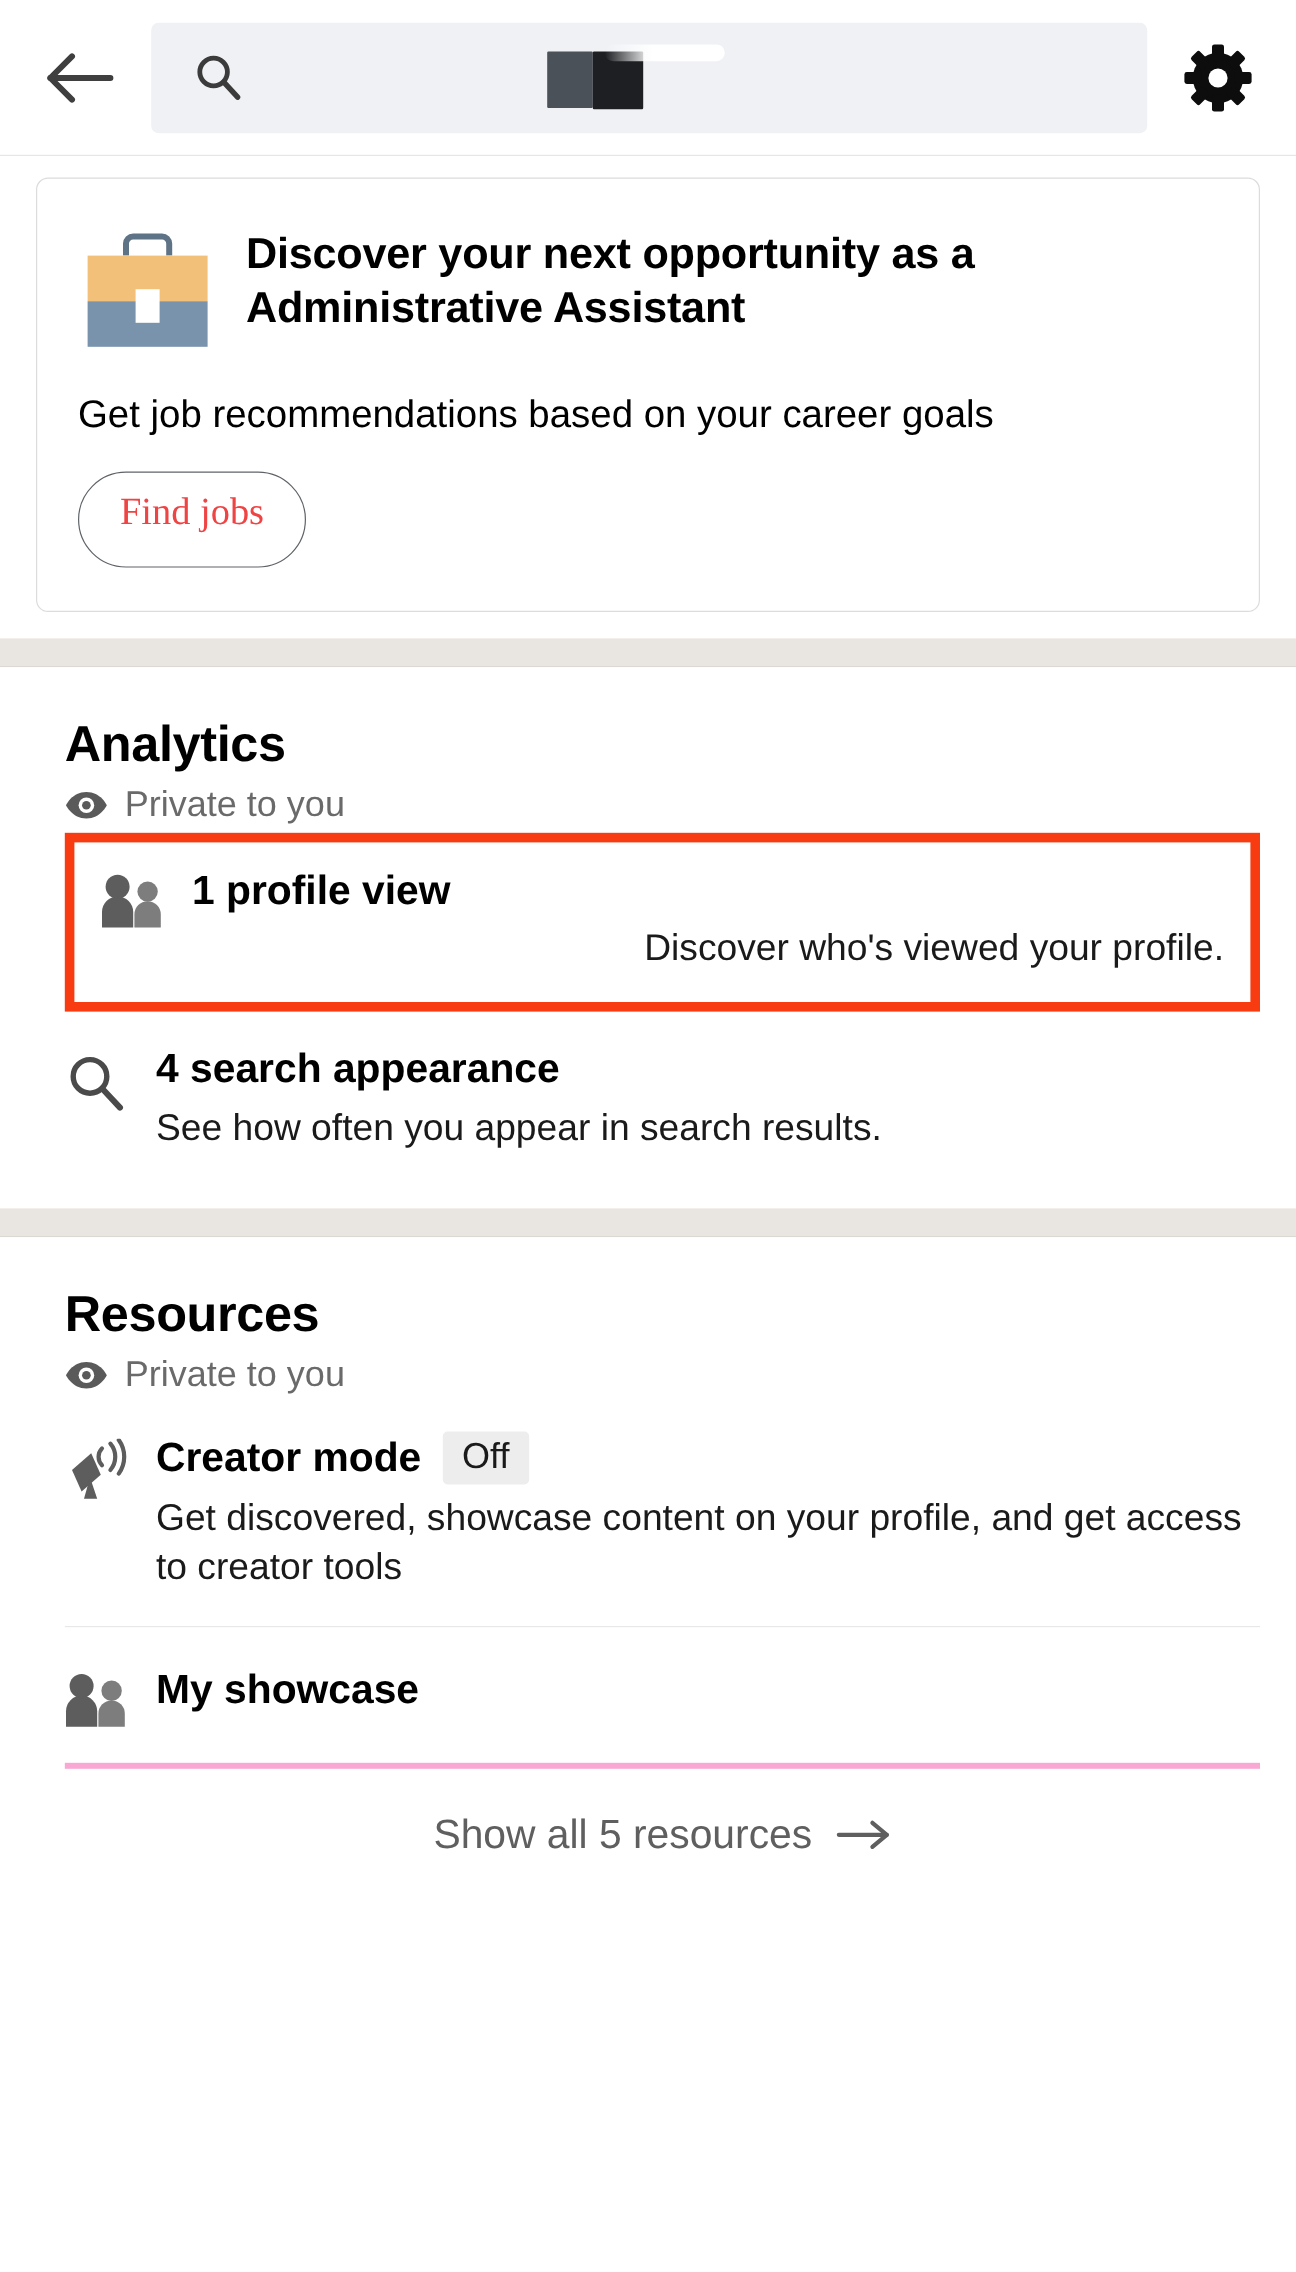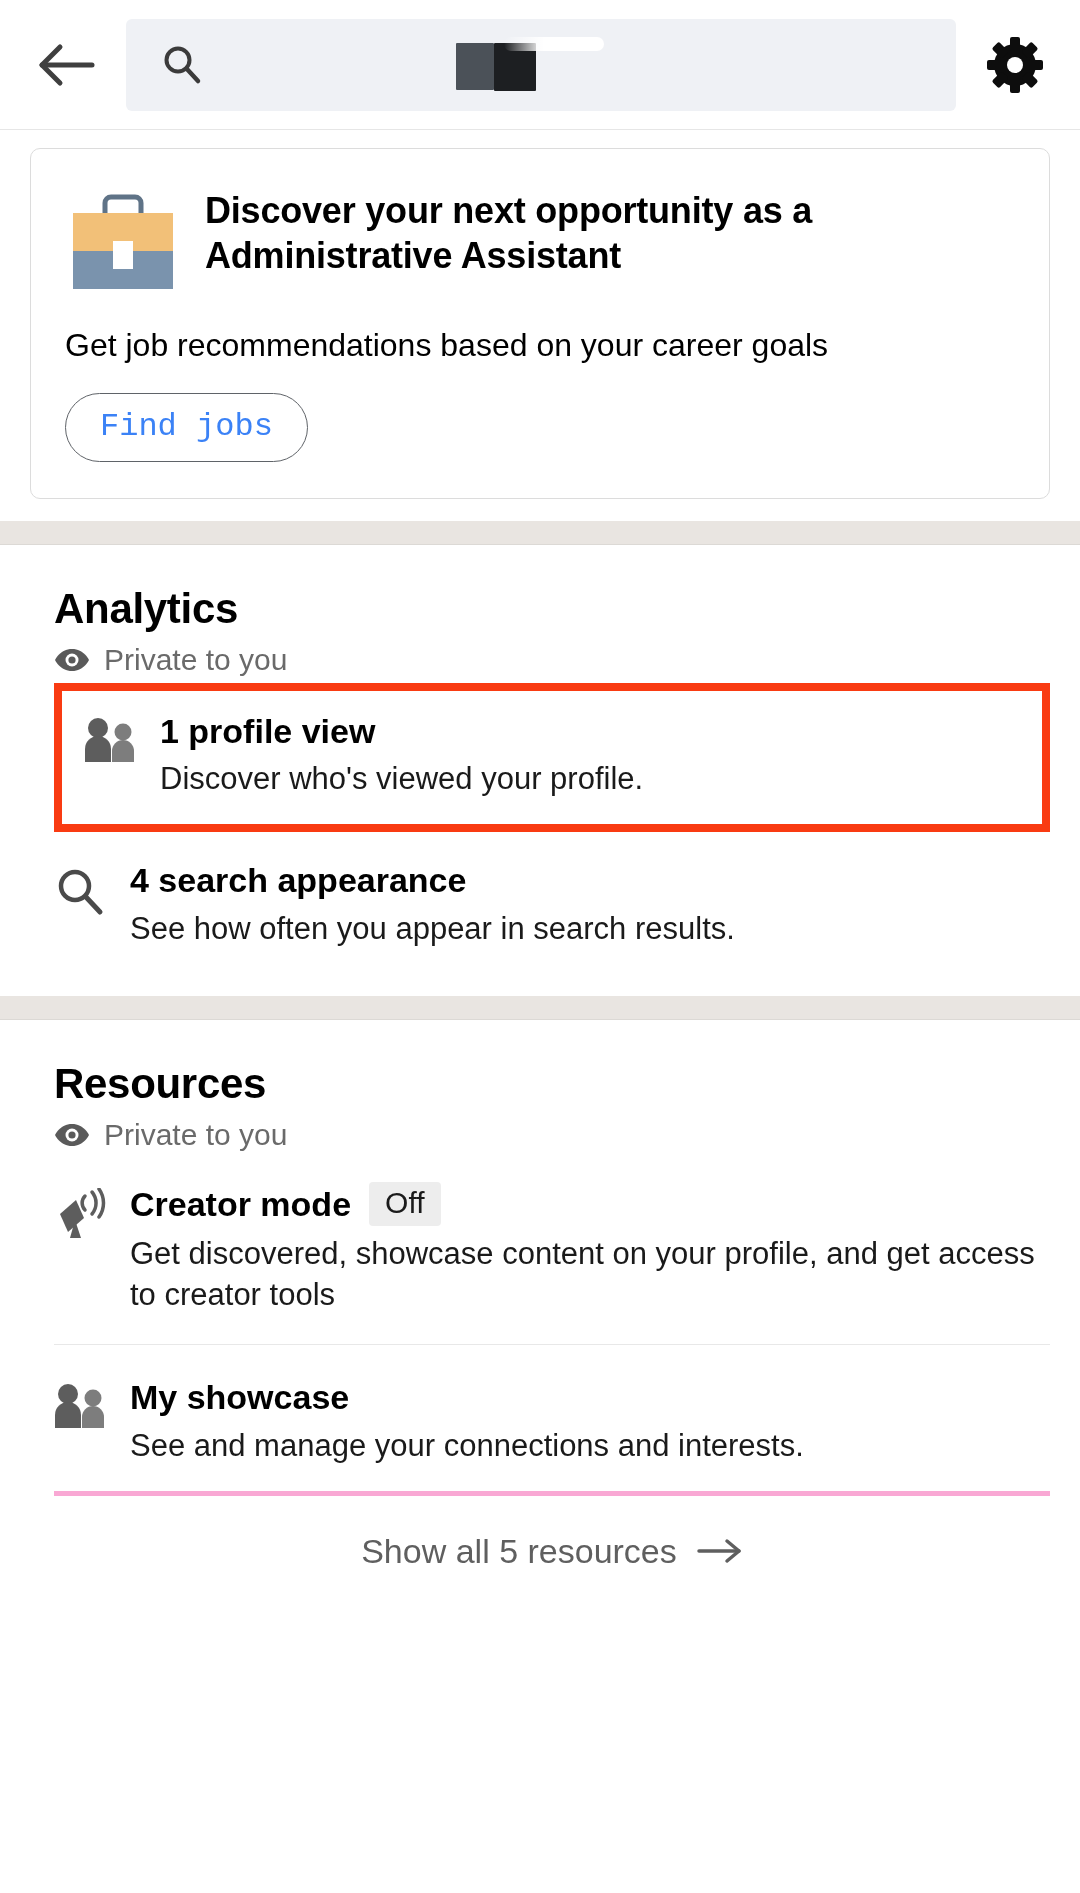--- a/index.html
+++ b/index.html
@@ -110,26 +110,26 @@
     margin-top: 32px;
     font-size: 32px;
     color: #000000;
     line-height: 1.3;
   }
   .find-jobs {
     margin-top: 26px;
     display: inline-block;
     border: 1.5px solid #5f6368;
     border-radius: 40px;
-    padding: 14px 34px 16px 34px;
+    padding: 14px 34px 27px 34px;
     font-size: 32px;
-    color: #3b82f6;
+    color: #ef4444;
     background: #fff;
     cursor: pointer;
-    font-family: Liberation Mono, monospace;
+    font-family: Liberation Serif, serif;
   }
 
   
   .band {
     height: 24px;
     background: #e9e5e1;
     border-bottom: 1px solid #dcd9d5;
   }
 
   
@@ -186,21 +186,21 @@
     line-height: 1;
   }
 
   
   .highlight {
     border: 8px solid #f93b12;
     margin: 6px 0 0 0;
     padding: 6px 22px 14px 22px;
     background: #fff;
   }
-  .highlight .row { padding: 14px 0 10px 0; }
+  .highlight .row { padding: 14px 0 10px 0; text-align: right; }
 
   .row-divider {
     height: 1px;
     background: #e8e8e8;
     margin: 4px 0 0 0;
   }
 
   .footer-link {
     border-top: 5px solid #f9a8d4;
     padding: 36px 0 34px 0;
@@ -376,21 +376,20 @@
             <circle cx="14" cy="11" r="10" fill="#5d5d5d"></circle>
             <path d="M1 45 V32 a13 13 0 0 1 26 0 V45 Z" fill="#5d5d5d"></path>
             <circle cx="39" cy="15" r="8.5" fill="#7d7d7d"></circle>
             <path d="M28 45 V34 a11 11 0 0 1 22 0 V45 Z" fill="#7d7d7d"></path>
           </svg>
         </div>
         <div class="row-body">
           <div class="row-title">
             <span>My showcase</span>
           </div>
-          <div class="row-desc">See and manage your connections and interests.</div>
         </div>
       </div>
 
       <div class="footer-link">
         <span class="fl-text">Show all 5 resources</span>
         <svg width="46" height="28" viewBox="0 0 46 28">
           <path d="M2 14 H42" stroke="#5f5f5f" stroke-width="3.5" stroke-linecap="round"></path>
           <path d="M30 4 L42 14 L30 24" stroke="#5f5f5f" stroke-width="3.5" fill="none" stroke-linecap="round" stroke-linejoin="round"></path>
         </svg>
       </div>

